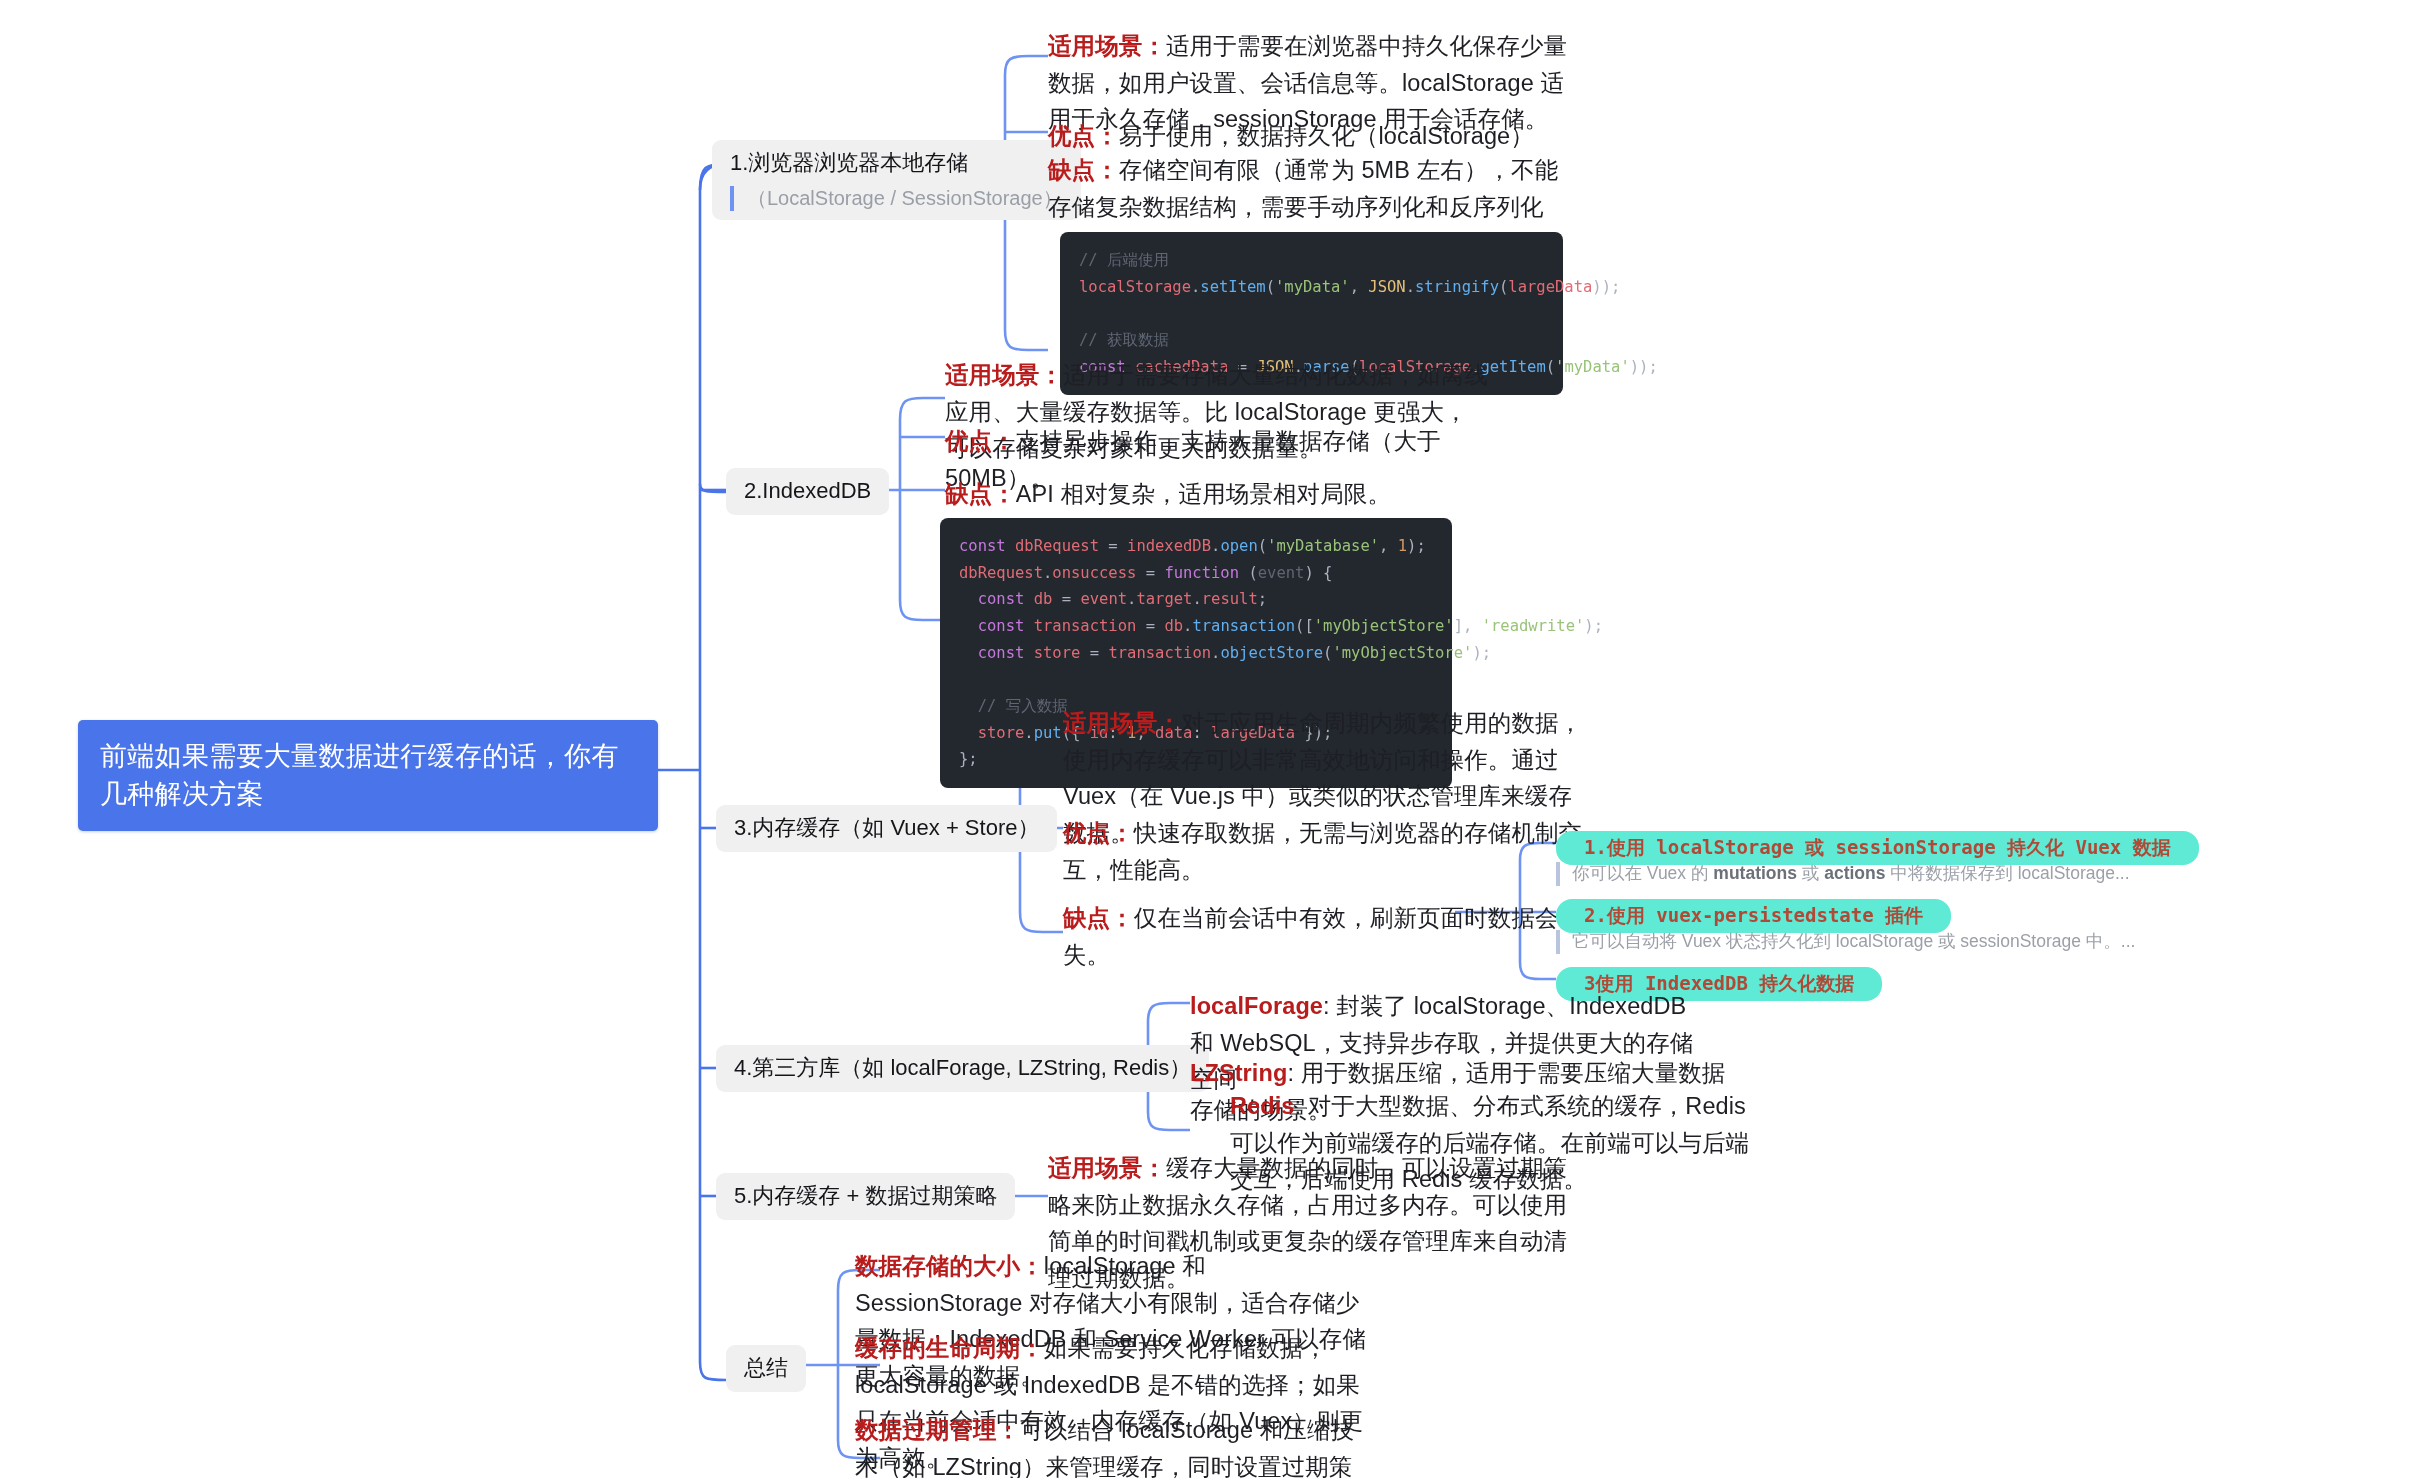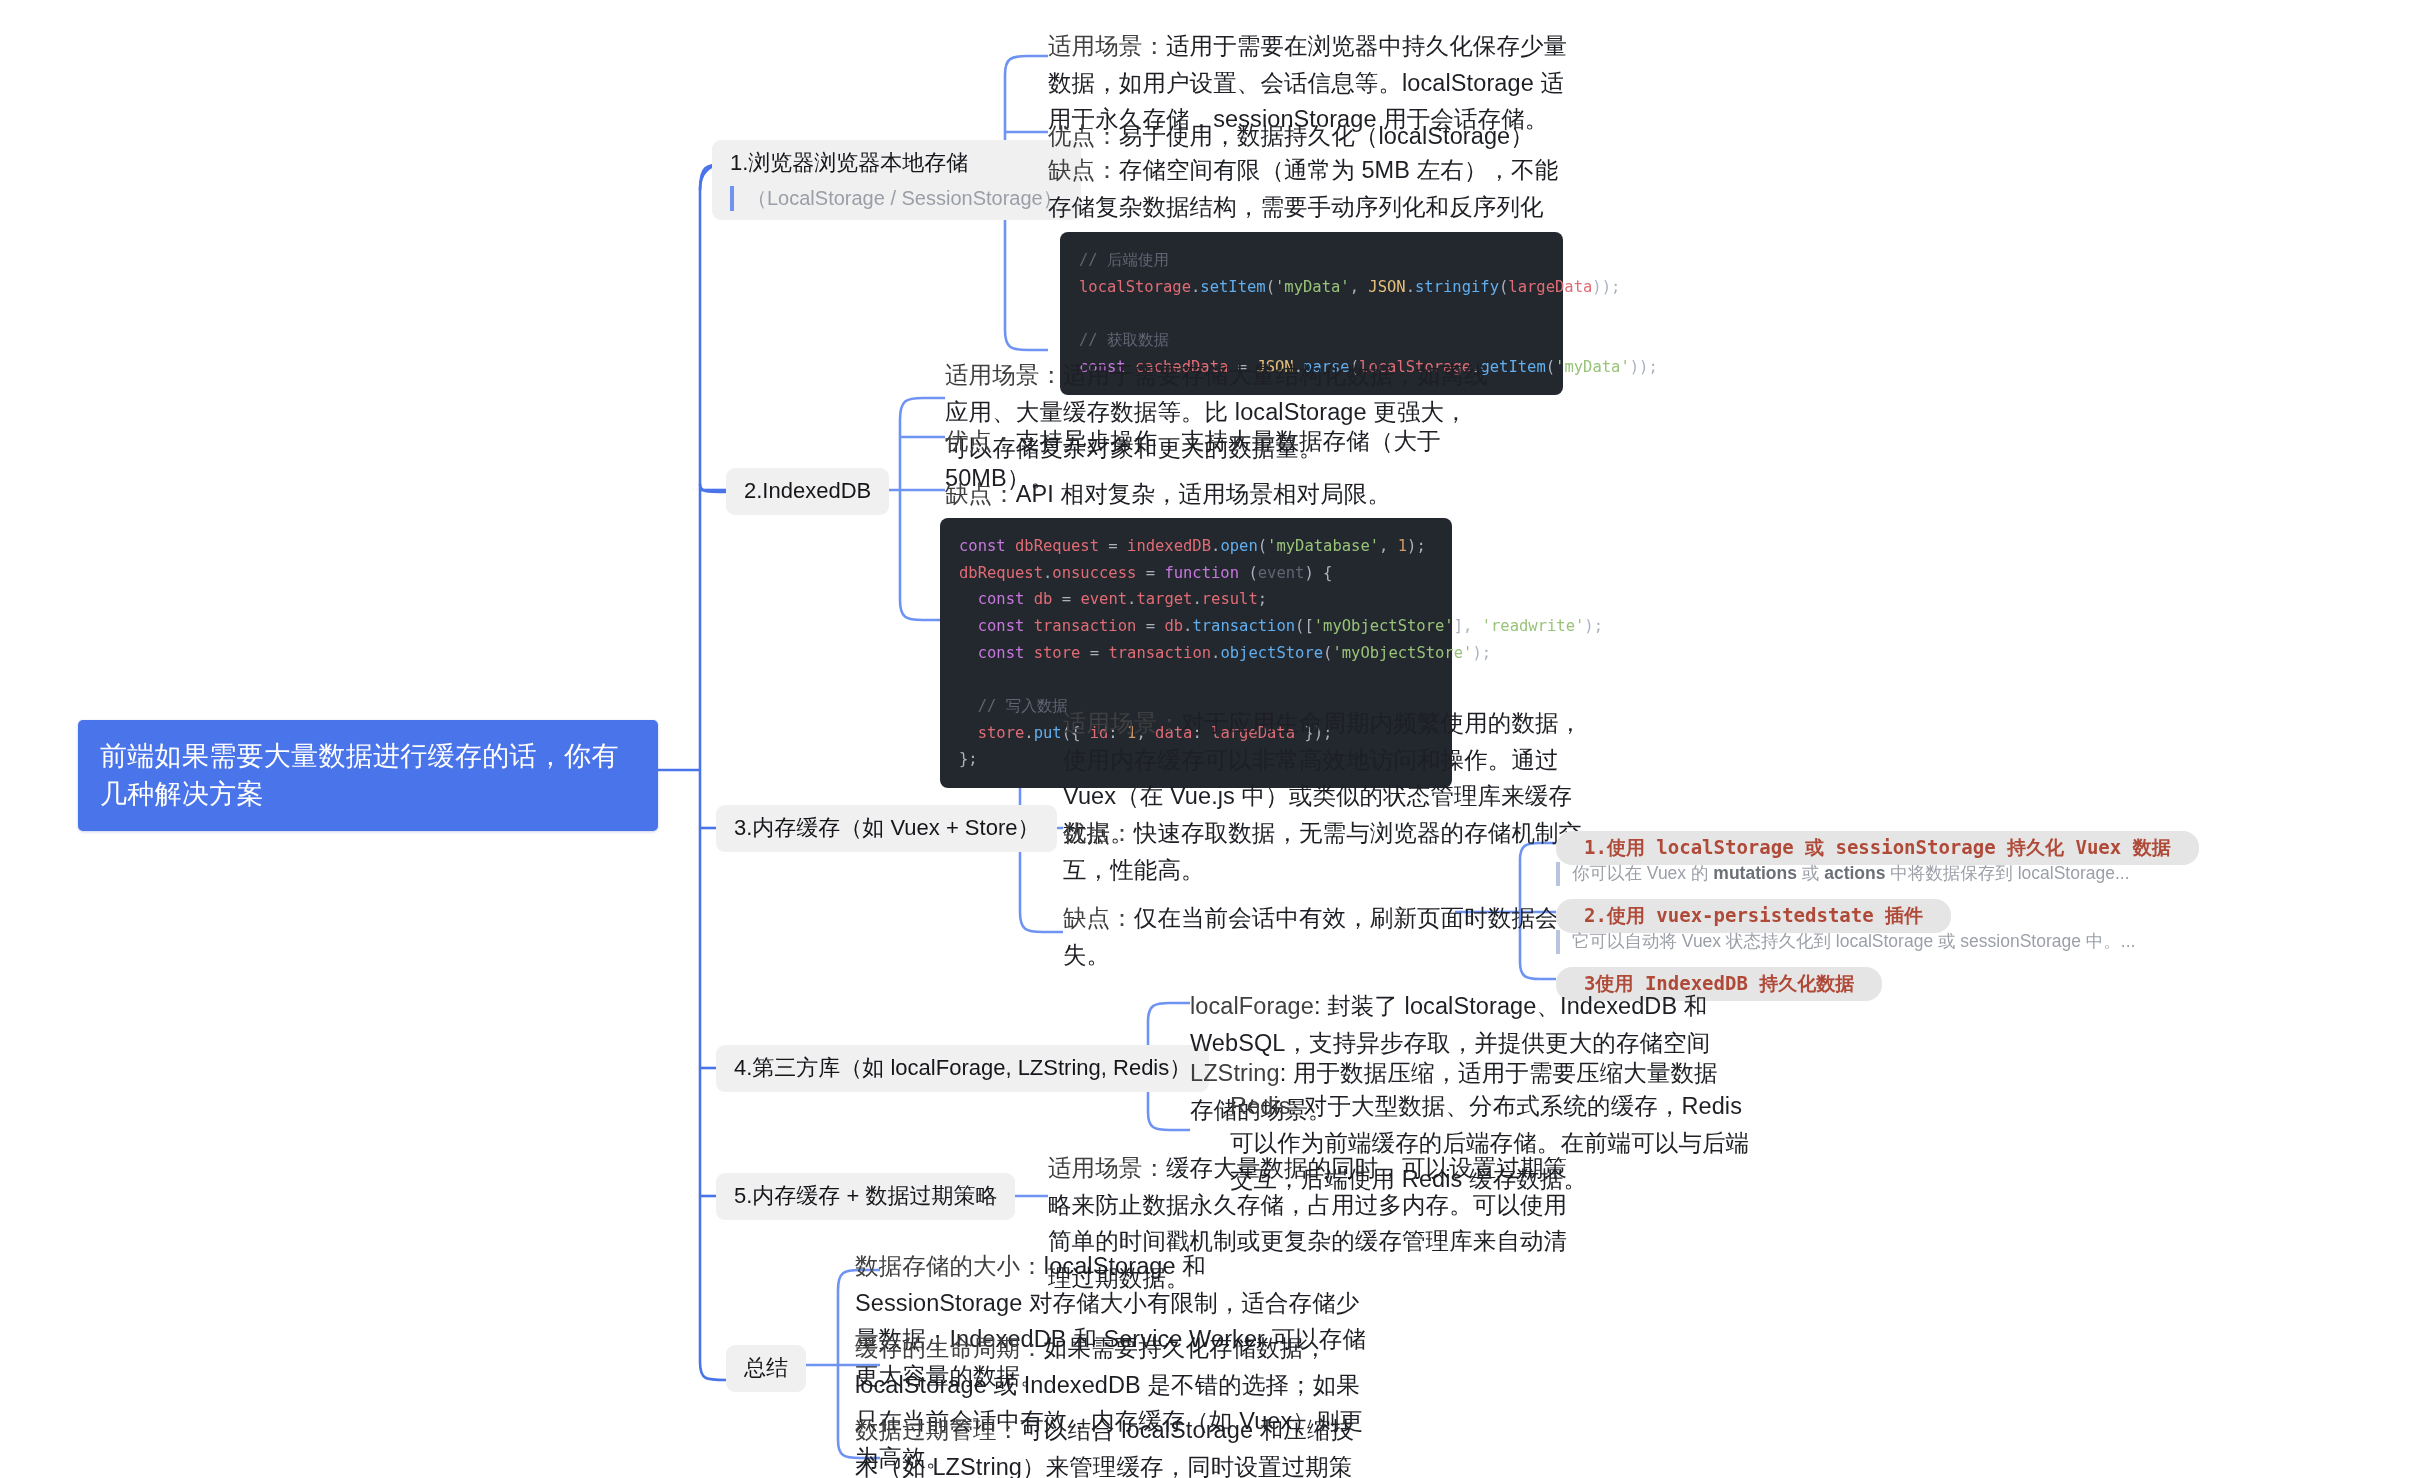--- a/index.html
+++ b/index.html
@@ -49,21 +49,21 @@
   }
 
   
   .detail {
     position: absolute;
     color: #1d1f24;
     font-size: 23.5px;
     line-height: 1.56;
     letter-spacing: .1px;
   }
-  .detail b { font-weight: normal; color: #404040; }
+  .detail b { font-weight: bold; color: #b91c1c; }
 
   
   .code {
     position: absolute;
     background: #23272e;
     border-radius: 8px;
     padding: 15px 19px;
     font-family: "DejaVu Sans Mono", "Liberation Mono", monospace;
     font-size: 15.5px;
     line-height: 1.72;
@@ -75,21 +75,21 @@
   .c-var  { color: #e06c75; }
   .c-fn   { color: #61afef; }
   .c-str  { color: #98c379; }
   .c-num  { color: #d19a66; }
   .c-pl   { color: #abb2bf; }
   .c-obj  { color: #e5c07b; }
 
   
   .chip {
     position: absolute;
-    background: #e5e5e5;
+    background: #5eead4;
     border-radius: 16px;
     padding: 4px 28px;
     font-family: "DejaVu Sans Mono", "Liberation Mono", monospace;
     font-size: 19px;
     font-weight: bold;
     color: #b04a38;
     white-space: nowrap;
     line-height: 1.35;
   }
   .note {

